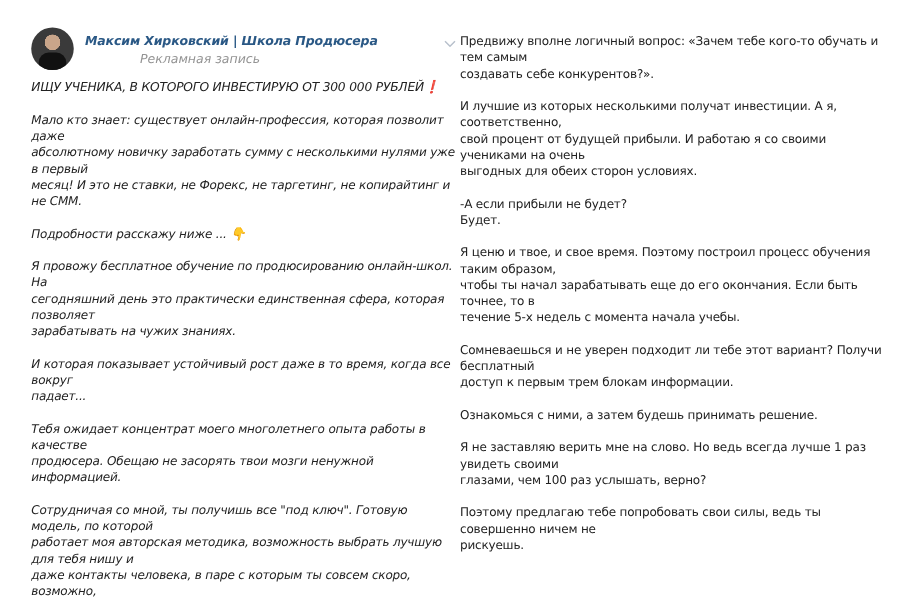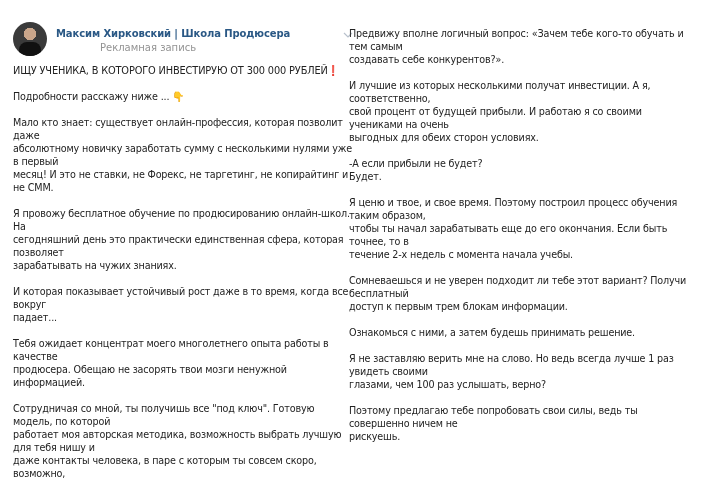--- a/index.html
+++ b/index.html
@@ -1,20 +1,20 @@
 <!DOCTYPE html>
 <html><head>
 <meta charset="utf-8">
 <style>
   * { box-sizing: border-box; margin: 0; padding: 0; }
   html, body { width: 720px; height: 479px; background: #ffffff; overflow: hidden; }
   body { font-family: "DejaVu Sans", "Liberation Sans", sans-serif; color: #000; position: relative; }
   .col { position: absolute; top: 0; width: 360px; height: 479px; }
-  .col-left { left: 0; }
-  .col-right { left: 340px; }
+  .col-left { left: 12px; font-style: italic; }
+  .col-right { left: 359px; }
   .header { position: absolute; left: 13px; top: 22px; width: 340px; height: 36px; }
   .avatar {
     position: absolute; left: 0; top: 0; width: 34px; height: 34px; border-radius: 50%;
     background: radial-gradient(circle at 50% 35%, #c9a58a 0 22%, #3a3a3a 23% 100%);
     overflow: hidden;
   }
   .avatar::after {
     content: ""; position: absolute; left: 6px; top: 20px; width: 22px; height: 16px;
     background: #111; border-radius: 8px 8px 0 0;
   }
@@ -46,24 +46,24 @@
     <div class="avatar"></div>
     <div class="author">Максим Хирковский | Школа Продюсера</div>
     <div class="ad-label">Рекламная запись</div>
     <svg class="chevron" viewBox="0 0 10 6">
       <polyline points="1,1 5,5 9,1" fill="none" stroke="#b8c1cc" stroke-width="1.2"></polyline>
     </svg>
   </div>
 
   <div class="text">
     <div class="p title"><span>ИЩУ УЧЕНИКА, В КОТОРОГО ИНВЕСТИРУЮ ОТ 300 000 РУБЛЕЙ</span><span class="emoji" style="color:#e0301e">❗</span></div>
-    <div class="p"><span>Подробности расскажу ниже ...</span> <span class="emoji">👇</span></div>
     <div class="p">Мало кто знает: существует онлайн-профессия, которая позволит даже
 абсолютному новичку заработать сумму с несколькими нулями уже в первый
 месяц! И это не ставки, не Форекс, не таргетинг, не копирайтинг и не СММ.</div>
+    <div class="p"><span>Подробности расскажу ниже ...</span> <span class="emoji">👇</span></div>
     <div class="p">Я провожу бесплатное обучение по продюсированию онлайн-школ. На
 сегодняшний день это практически единственная сфера, которая позволяет
 зарабатывать на чужих знаниях.</div>
     <div class="p">И которая показывает устойчивый рост даже в то время, когда все вокруг
 падает...</div>
     <div class="p">Тебя ожидает концентрат моего многолетнего опыта работы в качестве
 продюсера. Обещаю не засорять твои мозги ненужной информацией.</div>
     <div class="p">Сотрудничая со мной, ты получишь все "под ключ". Готовую модель, по которой
 работает моя авторская методика, возможность выбрать лучшую для тебя нишу и
 даже контакты человека, в паре с которым ты совсем скоро, возможно,
@@ -76,21 +76,21 @@
   <div class="text">
     <div class="p">Предвижу вполне логичный вопрос: «Зачем тебе кого-то обучать и тем самым
 создавать себе конкурентов?».</div>
     <div class="p">И лучшие из которых несколькими получат инвестиции. А я, соответственно,
 свой процент от будущей прибыли. И работаю я со своими учениками на очень
 выгодных для обеих сторон условиях.</div>
     <div class="p">-А если прибыли не будет?
 Будет.</div>
     <div class="p">Я ценю и твое, и свое время. Поэтому построил процесс обучения таким образом,
 чтобы ты начал зарабатывать еще до его окончания. Если быть точнее, то в
-течение 2-х недель с момента начала учебы.</div>
+течение 5-х недель с момента начала учебы.</div>
     <div class="p">Сомневаешься и не уверен подходит ли тебе этот вариант? Получи бесплатный
 доступ к первым трем блокам информации.</div>
     <div class="p">Ознакомься с ними, а затем будешь принимать решение.</div>
     <div class="p">Я не заставляю верить мне на слово. Но ведь всегда лучше 1 раз увидеть своими
 глазами, чем 100 раз услышать, верно?</div>
     <div class="p">Поэтому предлагаю тебе попробовать свои силы, ведь ты совершенно ничем не
 рискуешь.</div>
 
   </div>
 </div>

